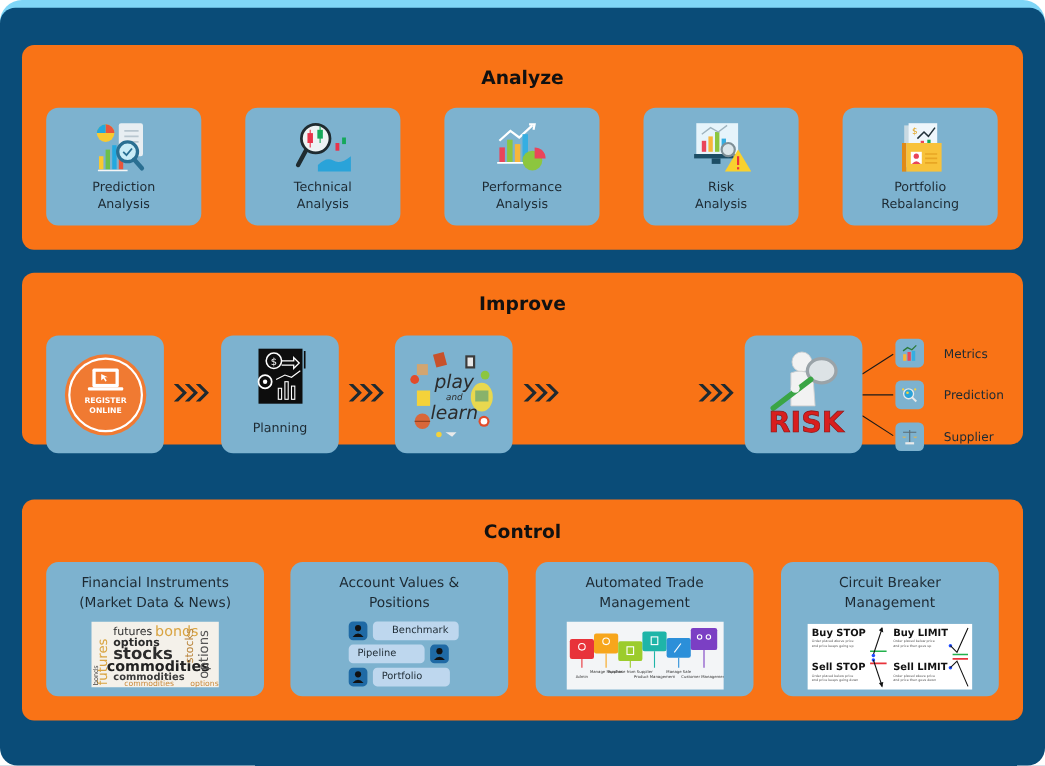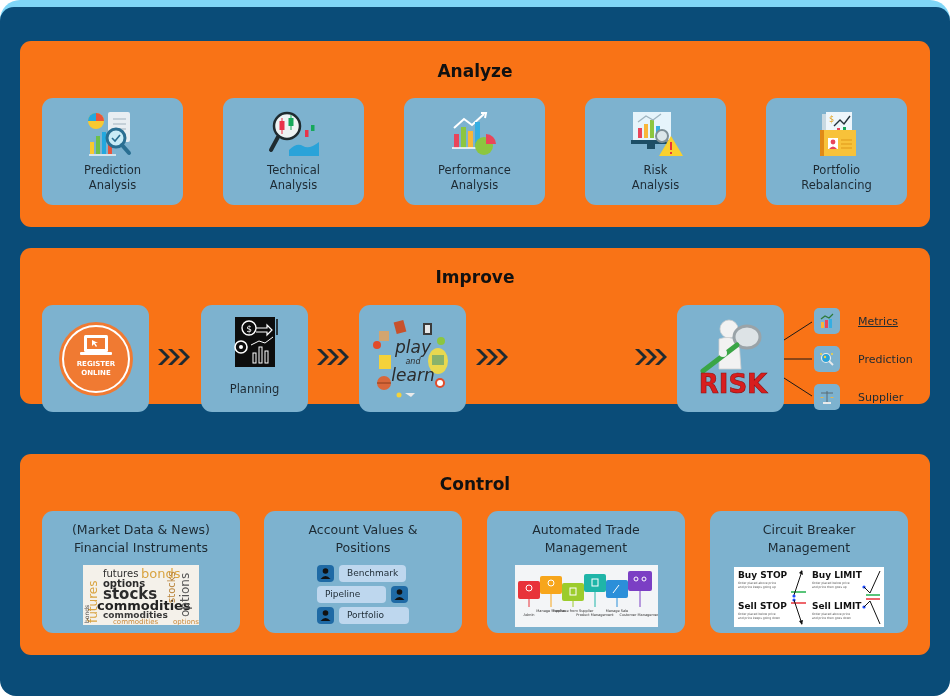--- a/index.html
+++ b/index.html
@@ -255,21 +255,21 @@
   </svg>
 
   <div class="branch-box" style="top:60px;">
     <svg style="position:absolute;left:5px;top:5px;width:16px;height:16px;" viewBox="0 0 16 16">
       <polyline points="2,6 6,3 10,5 14,1" stroke="#2c7a3a" stroke-width="1.2" fill="none"></polyline>
       <rect x="2" y="9" width="3" height="6" fill="#f8b63a"></rect>
       <rect x="6" y="7" width="3" height="8" fill="#e9455a"></rect>
       <rect x="10" y="6" width="3" height="9" fill="#35aee2"></rect>
     </svg>
   </div>
-  <div class="branch-label" style="top:67px;text-decoration:underline;">Metrics</div>
+  <div class="branch-label" style="top:67px;">Metrics</div>
 
   <div class="branch-box" style="top:98px;">
     <svg style="position:absolute;left:5px;top:5px;width:16px;height:16px;" viewBox="0 0 16 16">
       <circle cx="7" cy="7" r="4.5" fill="#2aa3d9" stroke="#eaeaea" stroke-width="1.2"></circle>
       <circle cx="6" cy="6" r="1.2" fill="#f8d23a"></circle>
       <line x1="10" y1="10" x2="14" y2="14" stroke="#eaeaea" stroke-width="1.8"></line>
       <circle cx="2" cy="3" r="1" fill="#f8d23a"></circle>
       <circle cx="13" cy="3" r="1" fill="#f8d23a"></circle>
     </svg>
   </div>
@@ -285,22 +285,22 @@
     </svg>
   </div>
   <div class="branch-label" style="top:143px;">Supplier</div>
 </div>
 
 <div class="section sec-control">
   <div class="sec-title" style="top:20px;">Control</div>
 
   <div class="card c-card" style="left:22px;">
     <div class="card-label">
+      <div>Financial Instruments</div>
       <div>(Market Data &amp; News)</div>
-      <div>Financial Instruments</div>
     </div>
     <svg style="position:absolute;left:41px;top:54px;width:116px;height:60px;" viewBox="0 0 116 60">
       <rect x="0" y="0" width="116" height="60" fill="#f4f1ea"></rect>
       <text x="20" y="12" font-family="DejaVu Serif, serif" font-size="10" fill="#2c2c2c">futures</text>
       <text x="58" y="13" font-family="DejaVu Serif, serif" font-size="13" fill="#d9a441">bonds</text>
       <text x="20" y="22" font-family="DejaVu Serif, serif" font-size="10" font-weight="bold" fill="#2c2c2c">options</text>
       <text x="20" y="34" font-family="DejaVu Serif, serif" font-size="15" font-weight="bold" fill="#2c2c2c">stocks</text>
       <text x="14" y="45" font-family="DejaVu Serif, serif" font-size="13" font-weight="bold" fill="#222">commodities</text>
       <text x="20" y="53" font-family="DejaVu Serif, serif" font-size="9" font-weight="bold" fill="#3a3a3a">commodities</text>
       <text x="30" y="59" font-family="DejaVu Serif, serif" font-size="7" fill="#c9893a">commodities</text>
@@ -316,21 +316,21 @@
     <div class="card-label">
       <div>Account Values &amp;</div>
       <div>Positions</div>
     </div>
     <div class="person" style="left:53px;top:54px;">
       <svg viewBox="0 0 17 17" style="width:17px;height:17px;">
           <circle cx="8.5" cy="6" r="2.8" fill="#111"></circle>
           <path d="M3.5 14 Q8.5 8 13.5 14 Z" fill="#111"></path>
         </svg>
     </div>
-    <div class="pill" style="left:75px;top:54px;width:67px;padding-left:8px;">Benchmark</div>
+    <div class="pill" style="left:75px;top:54px;width:78px;padding-left:8px;text-align:center;">Benchmark</div>
 
     <div class="pill" style="left:53px;top:75px;width:69px;padding-left:8px;">Pipeline</div>
     <div class="person" style="left:127px;top:75px;">
       <svg viewBox="0 0 17 17" style="width:17px;height:17px;">
           <circle cx="8.5" cy="6" r="2.8" fill="#111"></circle>
           <path d="M3.5 14 Q8.5 8 13.5 14 Z" fill="#111"></path>
         </svg>
     </div>
 
     <div class="person" style="left:53px;top:96px;">

